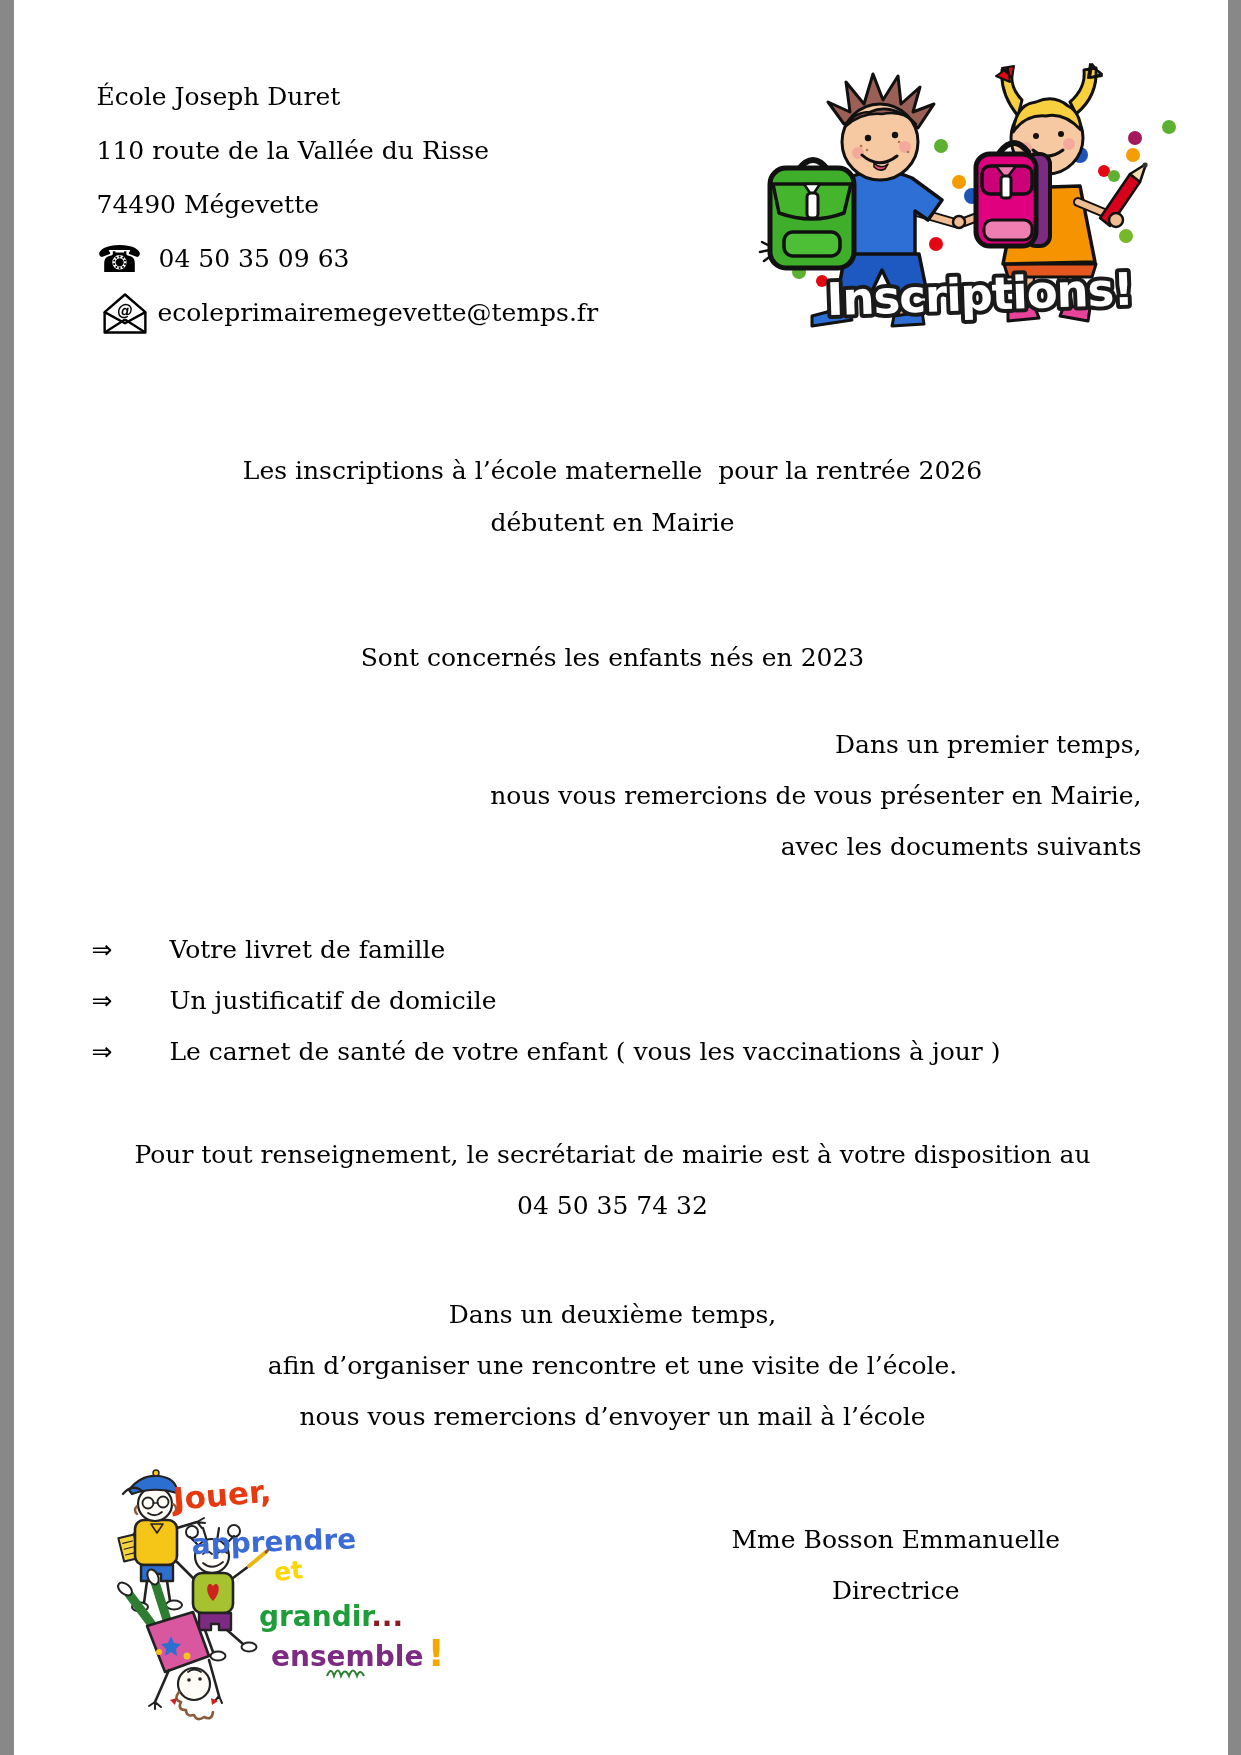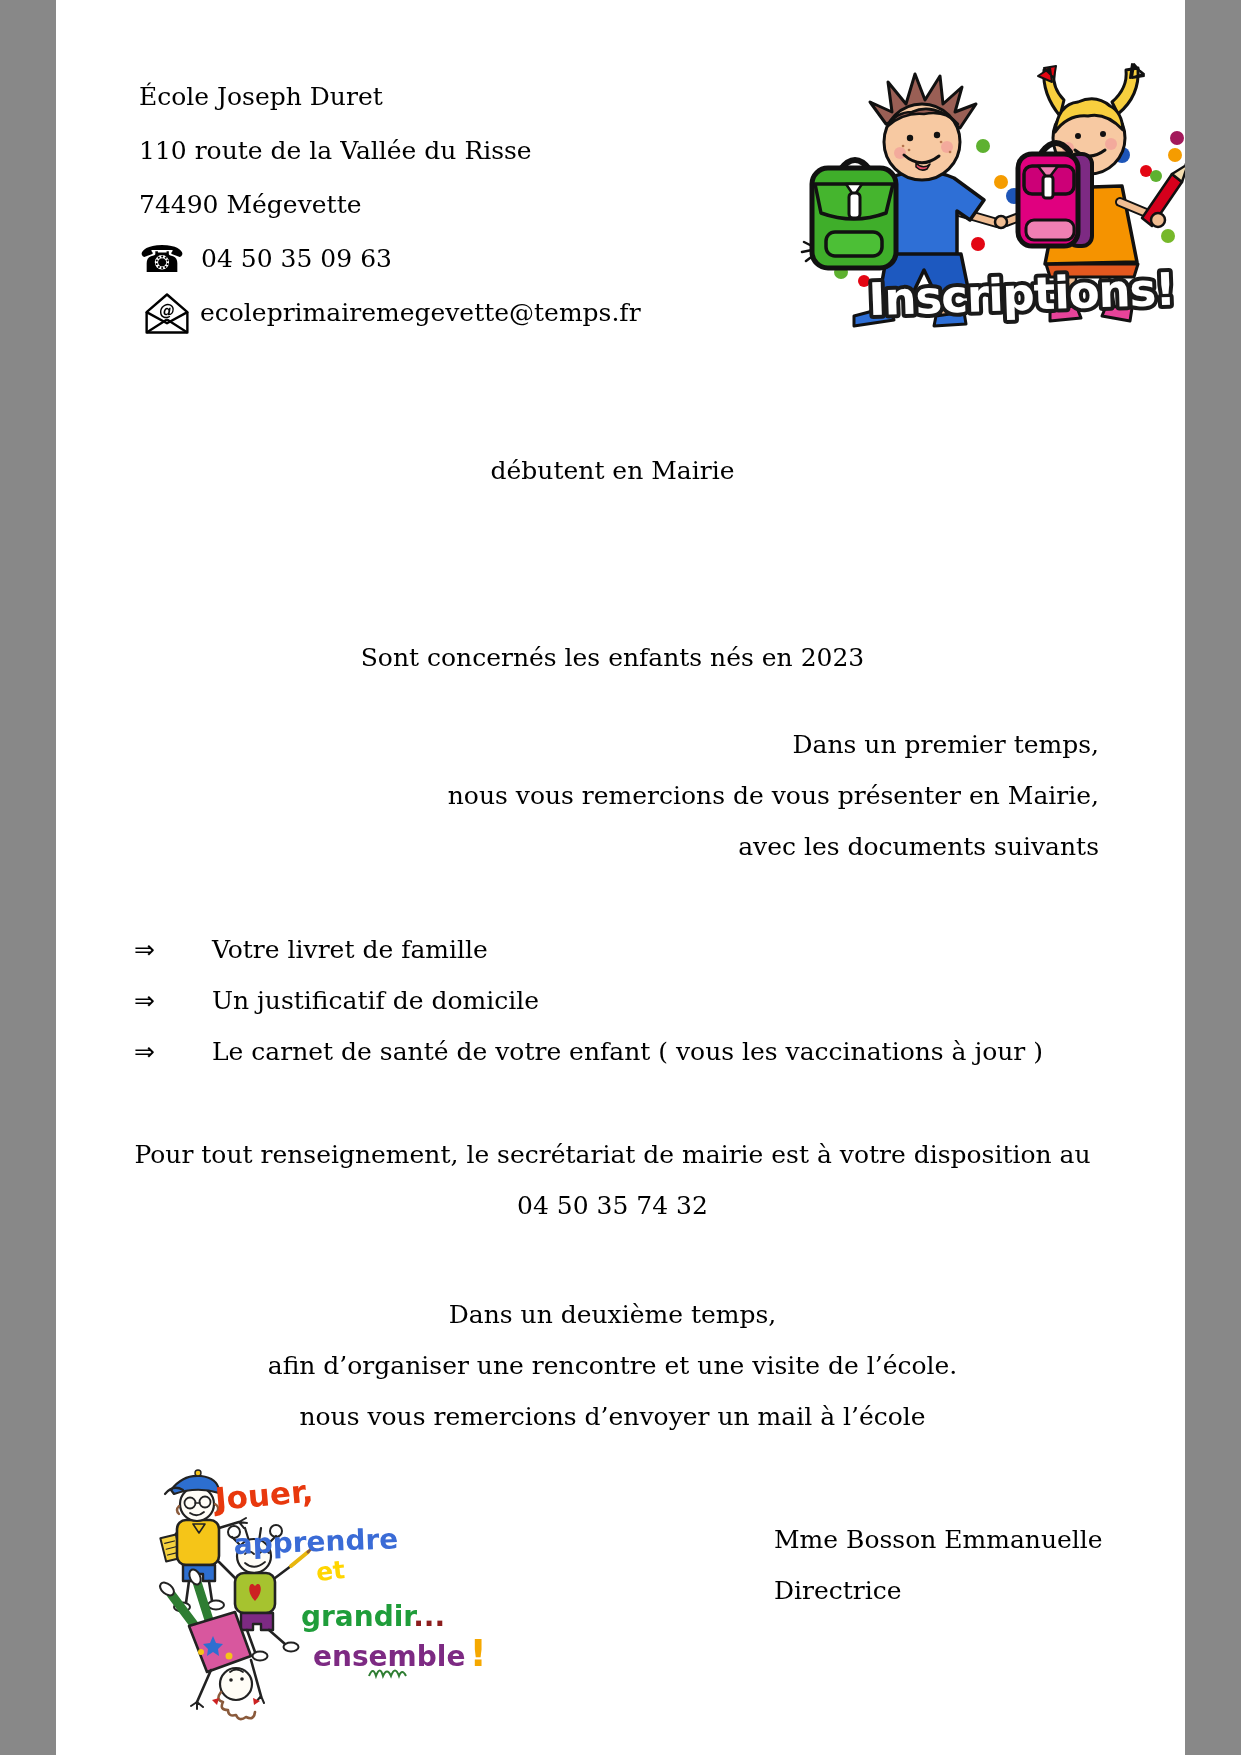--- a/index.html
+++ b/index.html
@@ -1,18 +1,18 @@
 <!DOCTYPE html>
 <html><head>
 <meta charset="utf-8">
 <style>
   html,body{margin:0;padding:0;background:#888;}
   .page{
     position:relative;
-    width:1129px;height:1755px;
+    width:1214px;height:1755px;
     margin:0 auto;
     background:#ffffff;
     font-family:"DejaVu Serif","Liberation Serif",serif;
     color:#000;
     overflow:hidden;
   }
   .abs{position:absolute;}
   
   .header-block{left:83px;top:70px;}
   .h-row{height:54px;line-height:54px;font-size:25px;white-space:nowrap;}
@@ -21,21 +21,21 @@
   .mail-icon{margin-left:3px;margin-right:8px;display:block;}
   
   .center-par{left:70px;right:86px;text-align:center;font-size:25px;line-height:51px;}
   .title-par{line-height:52px;}
   
   .bullets{left:70px;right:86px;}
   .bullet-row{position:relative;height:51px;line-height:51px;font-size:25px;}
   .bullet-arrow{position:absolute;left:8px;top:0;font-family:"DejaVu Sans",sans-serif;font-size:25px;}
   .bullet-text{margin-left:86px;display:block;white-space:nowrap;}
   
-  .signature{left:718px;top:1514px;font-size:25px;line-height:51px;}
+  .signature{left:718px;top:1514px;font-size:25px;line-height:51px;text-align:center;}
   .illu{display:block;}
   svg text{font-family:"DejaVu Sans",sans-serif;}
 </style>
 </head>
 <body>
 
 <div class="page">
 
   <div class="abs header-block">
     <div class="h-row">École Joseph Duret</div>
@@ -152,20 +152,21 @@
       <rect x="270" y="106" width="50" height="28" rx="8" fill="#cc0077" stroke="#111" stroke-width="3.5"></rect>
       <path d="M284,106 h20 l-10,13 z" fill="#ef7fb3" stroke="#111" stroke-width="2.5"></path>
       <rect x="289" y="116" width="10" height="22" rx="3" fill="#fff" stroke="#111" stroke-width="3"></rect>
       <rect x="272" y="160" width="48" height="20" rx="8" fill="#ef7fb3" stroke="#111" stroke-width="3"></rect>
     </g>
 
     <text x="268" y="250" text-anchor="middle" transform="rotate(-2 268 240)" font-size="45" font-weight="bold" letter-spacing="-1" stroke="#1a1a1a" stroke-width="8" paint-order="stroke" stroke-linejoin="round" fill="#ffffff">Inscriptions!</text>
   </svg>
 
   <div class="abs center-par title-par" style="top:445px;">
+    <div>Les inscriptions à l’école maternelle&nbsp; pour la rentrée 2026</div>
     <div>débutent en Mairie</div>
   </div>
 
   <div class="abs center-par" style="top:632px;">Sont concernés les enfants nés en 2023</div>
 
   <div class="abs center-par" style="top:719px;text-align:right;">
     <div>Dans un premier temps,</div>
     <div>nous vous remercions de vous présenter en Mairie,</div>
     <div>avec les documents suivants</div>
   </div>

